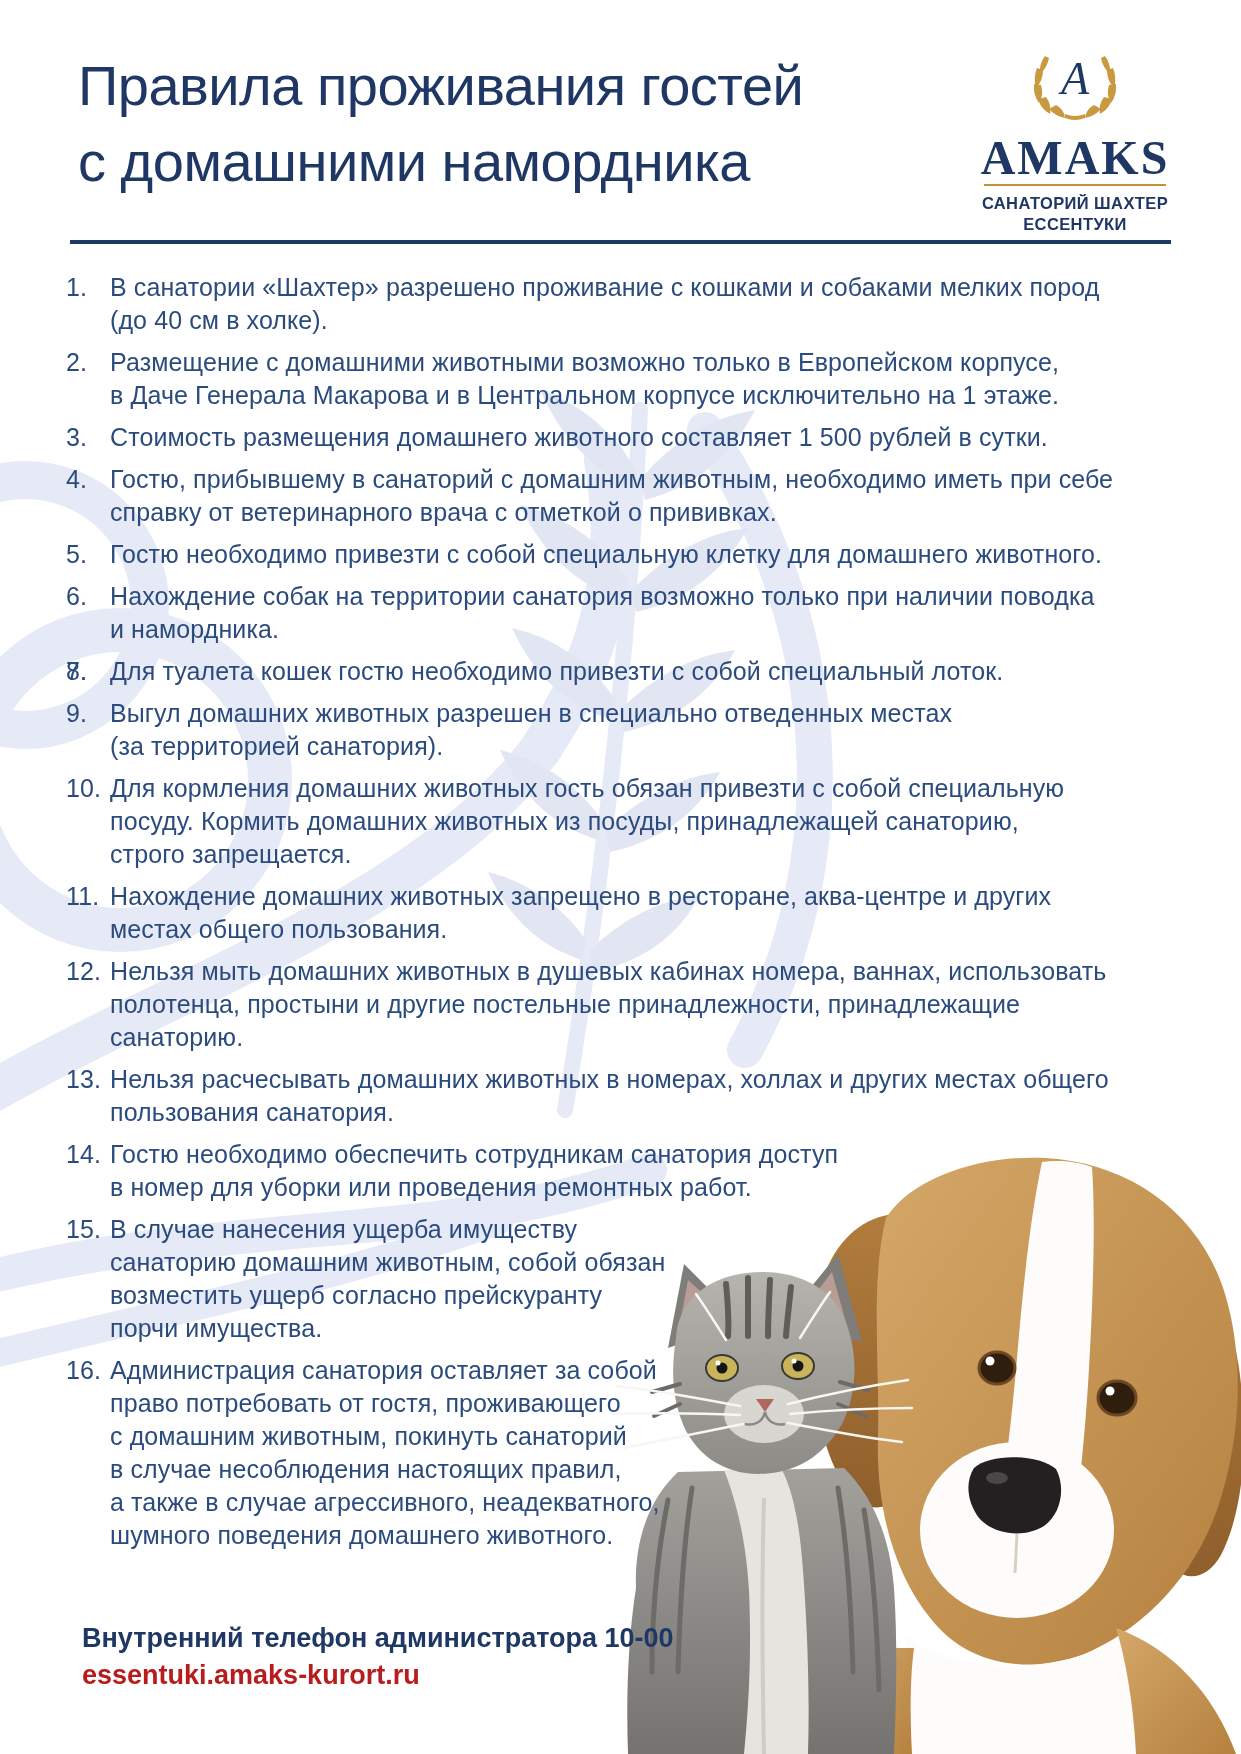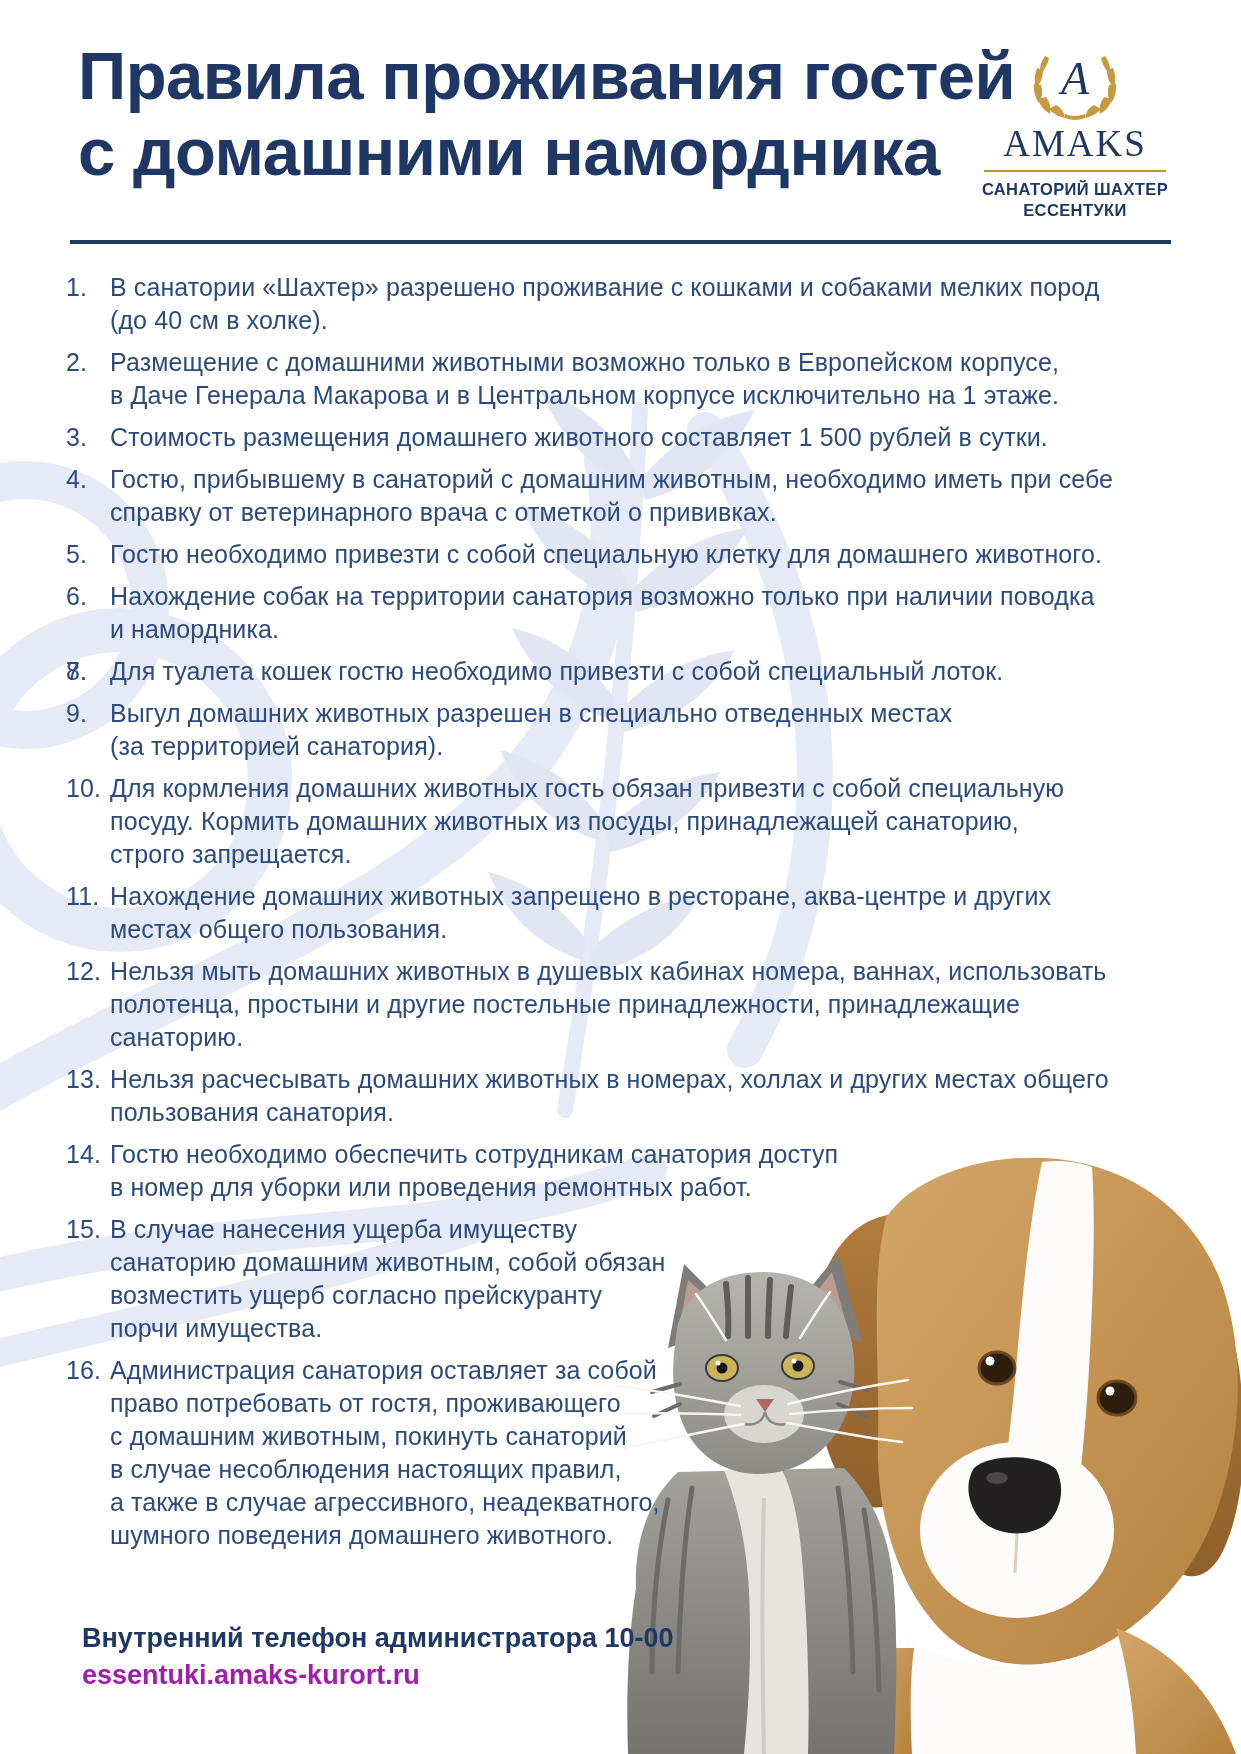--- a/index.html
+++ b/index.html
@@ -5,30 +5,30 @@
   html,body{margin:0;padding:0;}
   body{
     width:1241px;height:1754px;position:relative;overflow:hidden;
     background:#ffffff;font-family:"Liberation Sans",sans-serif;
   }
   .layer{position:absolute;}
   
   .watermark{left:0;top:350px;z-index:0;}
   
   .title{
-    left:78px;top:38px;z-index:2;
-    font-size:67px;font-weight:700;color:#1f3765;line-height:76px;letter-spacing:-0.5px;
+    left:78px;top:48px;z-index:2;
+    font-size:56px;font-weight:400;color:#1f3765;line-height:76px;letter-spacing:-0.5px;
   }
   .logo{
     left:978px;top:48px;width:194px;z-index:2;text-align:center;color:#1f3765;
   }
   .logo .wreath{display:block;margin:0 auto;}
   .logo .brand{
-    font-family:"Liberation Serif",serif;font-size:37px;letter-spacing:2px;
-    color:#1f3765;line-height:44px;margin-top:2px;
+    font-family:"Liberation Serif",serif;font-size:48px;letter-spacing:2px;
+    color:#1f3765;line-height:44px;margin-top:16px;font-weight:bold;
   }
   .logo .gold-rule{height:2px;background:#c09339;margin:4px 6px 7px 6px;}
   .logo .logo-sub{font-size:16.5px;font-weight:700;letter-spacing:0.4px;line-height:21px;text-align:center;}
   .divider{
     left:70px;top:240px;width:1101px;height:4px;background:#1d3a63;z-index:2;
   }
   
   ol.rules{
     left:66px;top:271px;width:1135px;z-index:2;
     margin:0;padding:0;list-style:none;
@@ -37,21 +37,21 @@
     position:relative;padding-left:44px;margin-bottom:9px;
     font-size:25px;line-height:33px;color:#2b4b7e;letter-spacing:0.1px;
   }
   ol.rules li .num{position:absolute;left:0;top:0;}
   ol.rules li .txt{white-space:pre-line;}
   
   .footer{
     left:66px;top:1620px;z-index:2;color:#1f3765;
     font-weight:700;font-size:27px;line-height:37px;margin-left:16px;
   }
-  .footer .site{color:#a21caf;text-decoration:none;}
+  .footer .site{color:#b91c1c;text-decoration:none;}
   
   .pets{left:576px;top:1068px;z-index:1;}
 </style>
 </head>
 <body>
 
 <div class="layer watermark">
   <svg width="1120" height="1020" viewBox="0 0 1120 1020" xmlns="http://www.w3.org/2000/svg">
     <g fill="none" stroke="#e6eaf6" stroke-linecap="round">
       <circle cx="120" cy="430" r="150" stroke-width="44"></circle>

